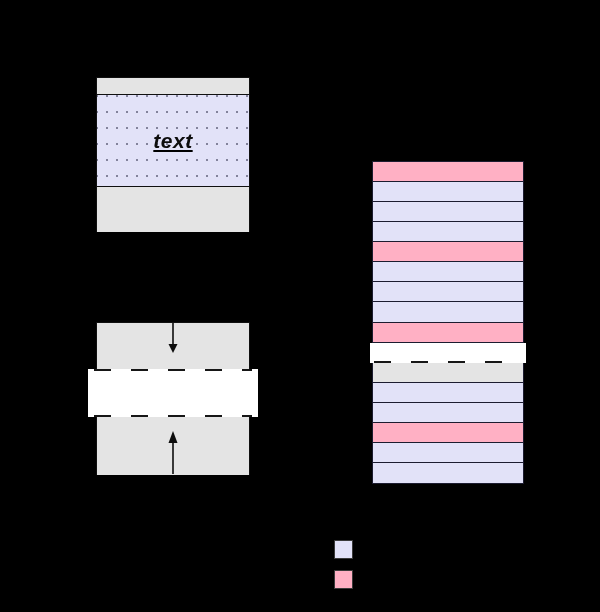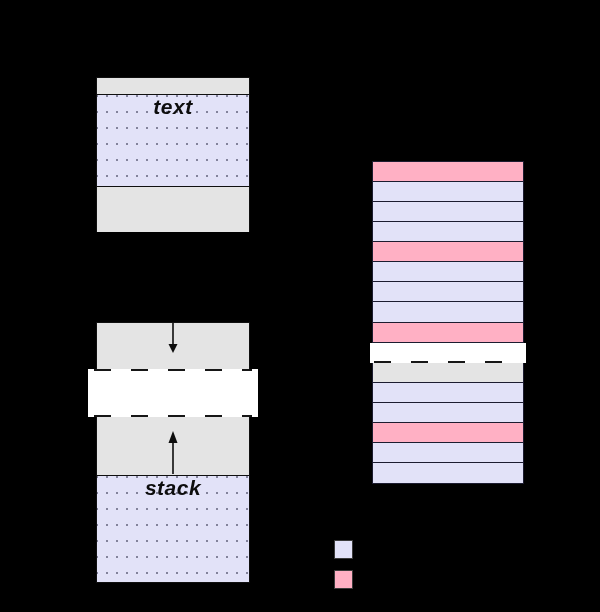--- a/index.html
+++ b/index.html
@@ -9,21 +9,21 @@
     font-family:"Liberation Sans", sans-serif;
   }
   #stage{position:relative;width:600px;height:612px;background:#000;}
   .seg{position:absolute;left:0;box-sizing:border-box;width:100%;}
   .seg.gray{background:#e4e4e4;border-left:1px solid #101010;border-right:1px solid #101010;}
   .seg.dotted{
     background-color:#e2e2f8;
     background-image:radial-gradient(circle, rgba(80,80,105,.65) 1px, transparent 1.3px);
     background-size:10px 16px;background-position:5px 9px;
     border-left:1px solid #101010;border-right:1px solid #101010;
-    display:flex;align-items:flex-start;justify-content:center;
+    display:flex;align-items:center;justify-content:center;text-decoration:underline;
   }
   .seg.hole{background:#fff;}
   .seg-label{
     font-style:italic;font-weight:700;font-size:21px;color:#0d0d0d;
     letter-spacing:.5px;
   }
   .dash{
     position:absolute;height:2px;left:2px;right:2px;
     background:repeating-linear-gradient(90deg,#161616 0 17px,transparent 17px 37px);
   }
@@ -47,23 +47,20 @@
       <div class="seg dotted" style="top: 17px; height: 92px; border-top: 1px solid rgb(16, 16, 16);">
         <div class="seg-label">text</div>
       </div>
       <div class="seg gray" style="top: 109px; height: 46px; border-top: 1px solid rgb(16, 16, 16);"></div>
       <div class="seg gray" style="top: 245px; height: 47px; border-top: 1px solid rgb(16, 16, 16);"></div>
       <div class="seg hole" style="top: 292px; height: 48px; left: -8px; width: 170px;">
         <div class="dash" style="top: 0px; left: 6px; right: 6px;"></div>
         <div class="dash" style="bottom: 0px; left: 6px; right: 6px;"></div>
       </div>
       <div class="seg gray" style="top: 340px; height: 58px;"></div>
-      <div class="seg dotted" style="top: 398px; height: 108px; border-top: 1px solid rgb(16, 16, 16); border-bottom: 1px solid rgb(16, 16, 16);">
-        <div class="seg-label">stack</div>
-      </div>
     </div>
   <div id="memory" style="left: 372px; top: 161px; width: 152px; height: 323px;">
       <div class="mrow pink" style="top: 0px; height: 20px;"></div>
       <div class="mrow lavender" style="top: 20px; height: 20px;"></div>
       <div class="mrow lavender" style="top: 40px; height: 20px;"></div>
       <div class="mrow lavender" style="top: 60px; height: 20px;"></div>
       <div class="mrow pink" style="top: 80px; height: 20px;"></div>
       <div class="mrow lavender" style="top: 100px; height: 20px;"></div>
       <div class="mrow lavender" style="top: 120px; height: 20px;"></div>
       <div class="mrow lavender" style="top: 140px; height: 21px;"></div>

